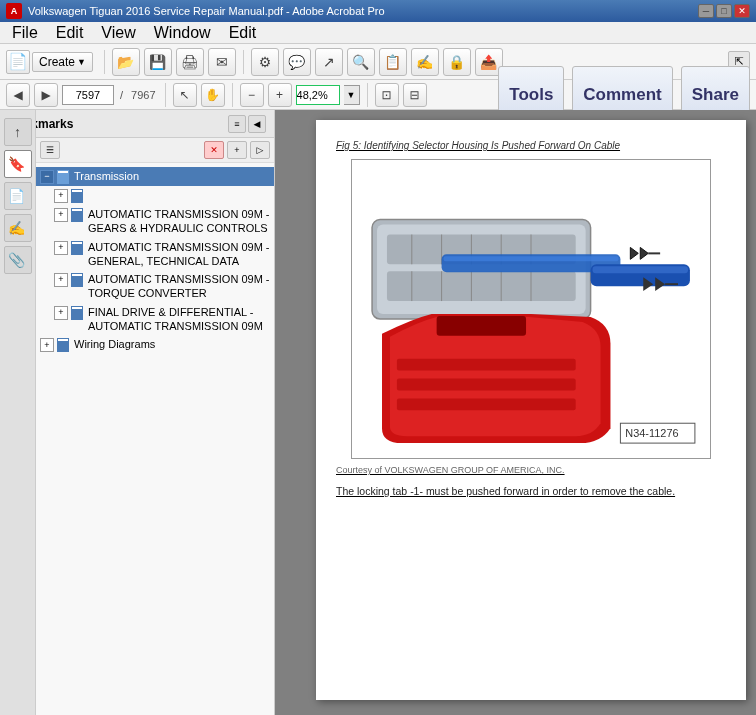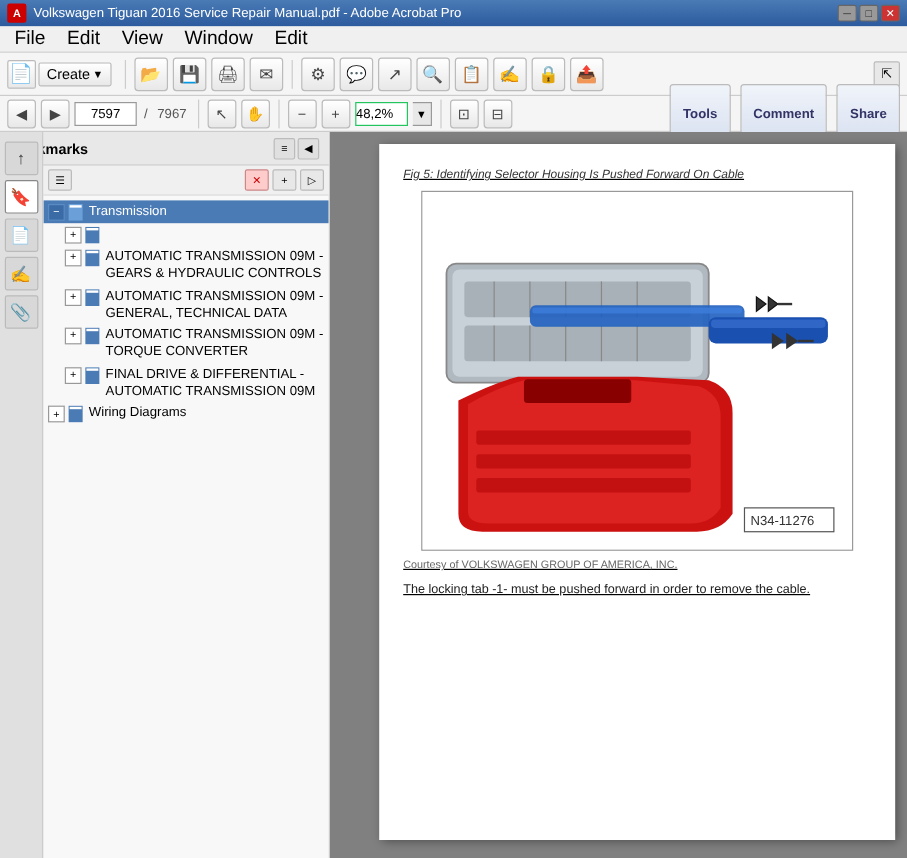--- a/index.html
+++ b/index.html
@@ -100,21 +100,21 @@
       display: flex; align-items: center; justify-content: center;
       font-size: 9px;
     }
     .nav-spacer { flex: 1; }
     .nav-right-btn {
       padding: 18px 10px;
       border: 1px solid #bbb;
       background: linear-gradient(to bottom, #f0f4fa, #d8e0f0);
       border-radius: 3px;
       cursor: pointer;
-      font-size: 11px;
+      font-size: 17px;
       font-weight: bold;
       color: #336;
       margin-left: 4px;
     }
 
     
     .main-layout {
       display: flex;
       height: calc(715px - 22px - 22px - 36px - 30px);
     }

